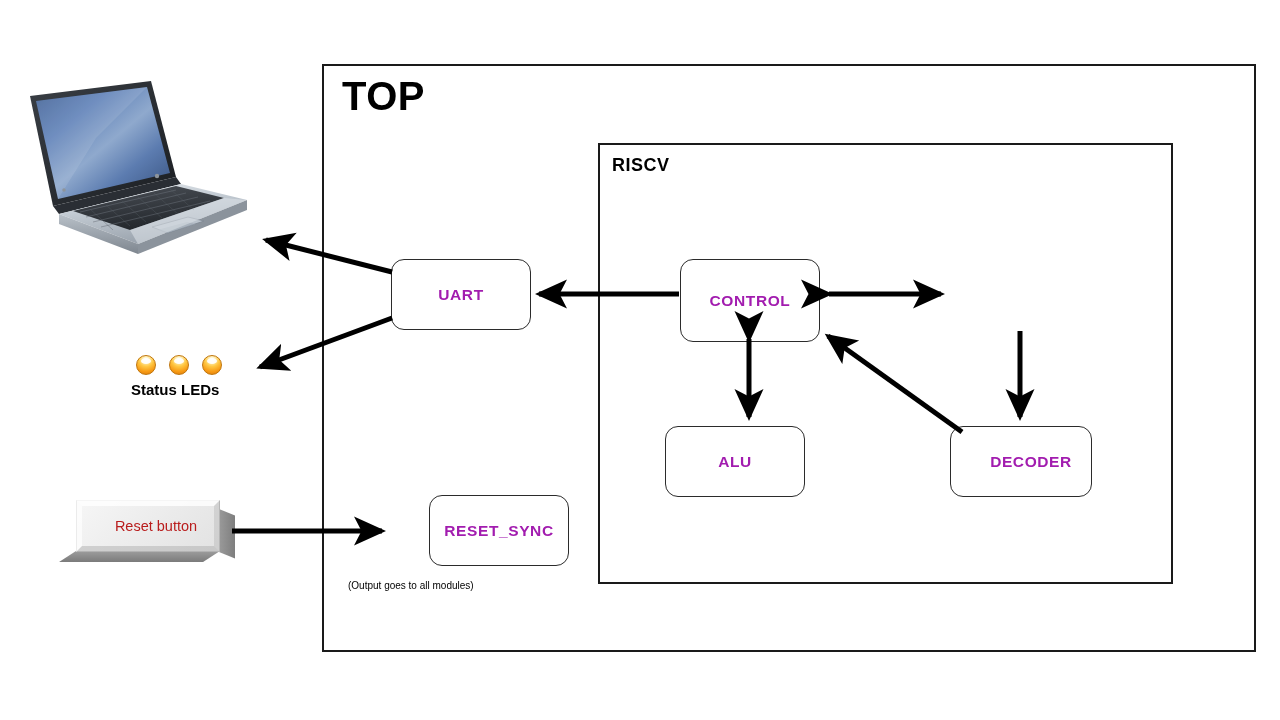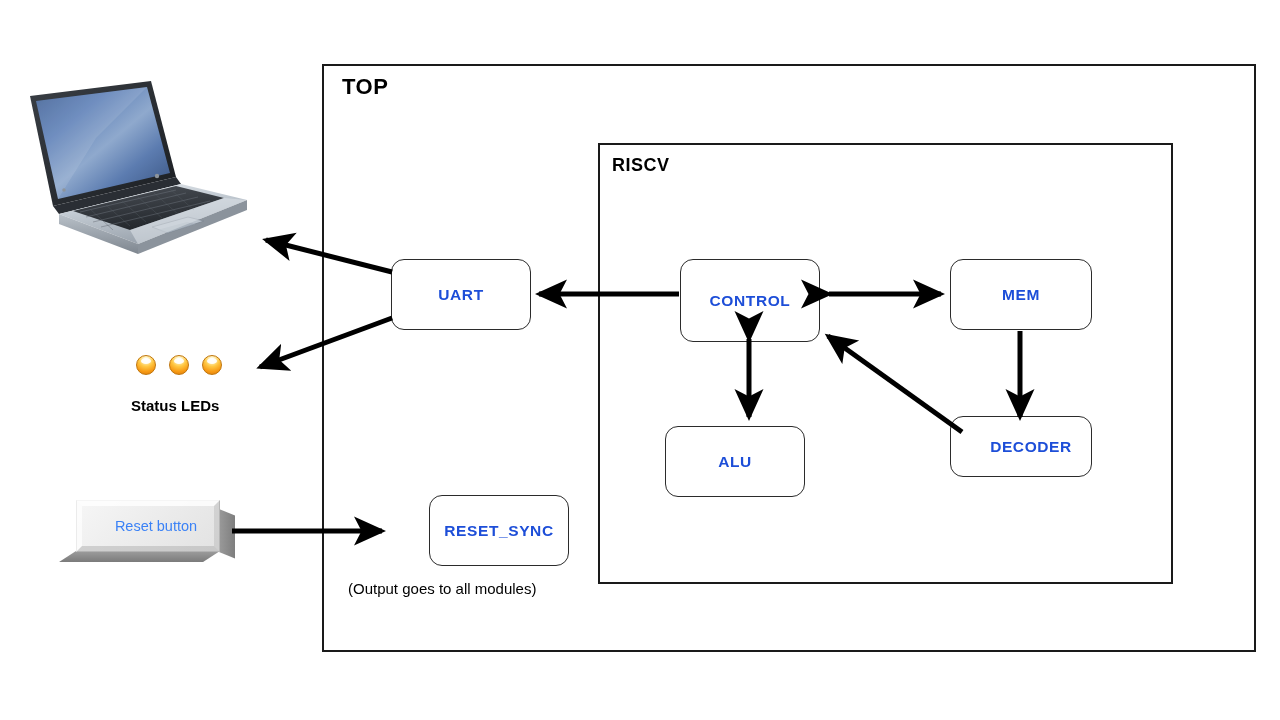--- a/index.html
+++ b/index.html
@@ -27,54 +27,54 @@
     box-sizing: border-box;
   }
   .container-label {
     position: absolute;
     font-weight: bold;
     color: #000000;
     letter-spacing: 0.5px;
     white-space: nowrap;
   }
   #top-box { left: 322px; top: 64px; width: 934px; height: 588px; }
-  #top-label { left: 342px; top: 74px; font-size: 22px; }
+  #top-label { left: 342px; top: 74px; font-size: 40px; }
   #riscv-box { left: 598px; top: 143px; width: 575px; height: 441px; }
   #riscv-label { left: 612px; top: 155px; font-size: 18px; }
 
   
   .module {
     position: absolute;
     border: 1.4px solid #2b2b2b;
     border-radius: 13px;
     background: #ffffff;
     display: flex;
     align-items: center;
     justify-content: center;
     box-sizing: border-box;
   }
   .module span {
     font-size: 15.5px;
     font-weight: bold;
-    color: #1d4ed8;
+    color: #a21caf;
     letter-spacing: 0.6px;
   }
   #mod-uart    { left: 391px; top: 259px; width: 140px; height: 71px; }
   #mod-control { left: 680px; top: 259px; width: 140px; height: 83px; }
   #mod-mem     { left: 950px; top: 259px; width: 142px; height: 71px; }
   #mod-alu     { left: 665px; top: 426px; width: 140px; height: 71px; }
-  #mod-decoder { left: 950px; top: 416px; width: 142px; height: 61px; padding-left: 20px; }
+  #mod-decoder { left: 950px; top: 426px; width: 142px; height: 71px; padding-left: 20px; }
   #mod-reset   { left: 391px; top: 495px; width: 140px; height: 71px; margin-left: 38px; }
 
   
   #reset-caption {
     position: absolute;
     left: 348px;
     top: 580px;
-    font-size: 15px;
+    font-size: 10px;
     color: #000000;
     white-space: nowrap;
   }
 
   
   #arrows {
     position: absolute;
     left: 0; top: 0;
     width: 1280px; height: 720px;
     pointer-events: none;
@@ -124,21 +124,21 @@
     transform-origin: left top;
   }
   #reset-button .btn-label {
     position: absolute;
     left: 0; top: 0;
     width: 160px; height: 52px;
     display: flex;
     align-items: center;
     justify-content: center;
     font-size: 14.5px;
-    color: #3b82f6;
+    color: #b91c1c;
   }
 
   
   #leds { position: absolute; left: 136px; top: 355px; }
   .led {
     position: absolute;
     width: 20px; height: 20px;
     border-radius: 50%;
     background:
       radial-gradient(circle at 50% 18%, #ffffff 0%, #fff3c4 14%, #ffc844 42%, #f79a14 72%, #d8760a 100%);
@@ -152,21 +152,21 @@
     width: 10px; height: 6px;
     border-radius: 50%;
     background: rgba(255,255,255,0.92);
   }
   #led-0 { left: 0px;  top: 0px; }
   #led-1 { left: 33px; top: 0px; }
   #led-2 { left: 66px; top: 0px; }
   #leds-label {
     position: absolute;
     left: -5px;
-    top: 42px;
+    top: 26px;
     font-size: 15px;
     font-weight: bold;
     color: #000000;
     white-space: nowrap;
   }
 
   
   #laptop {
     position: absolute;
     left: 18px;
@@ -265,23 +265,20 @@
     <div class="btn-bevel-tl"></div>
     <div class="btn-label">Reset button</div>
   </div>
 
   <div class="module" id="mod-uart">
     <span>UART</span>
   </div>
   <div class="module" id="mod-control">
     <span>CONTROL</span>
   </div>
-  <div class="module" id="mod-mem">
-    <span>MEM</span>
-  </div>
   <div class="module" id="mod-alu">
     <span>ALU</span>
   </div>
   <div class="module" id="mod-decoder">
     <span>DECODER</span>
   </div>
   <div class="module" id="mod-reset">
     <span>RESET_SYNC</span>
   </div>
 

